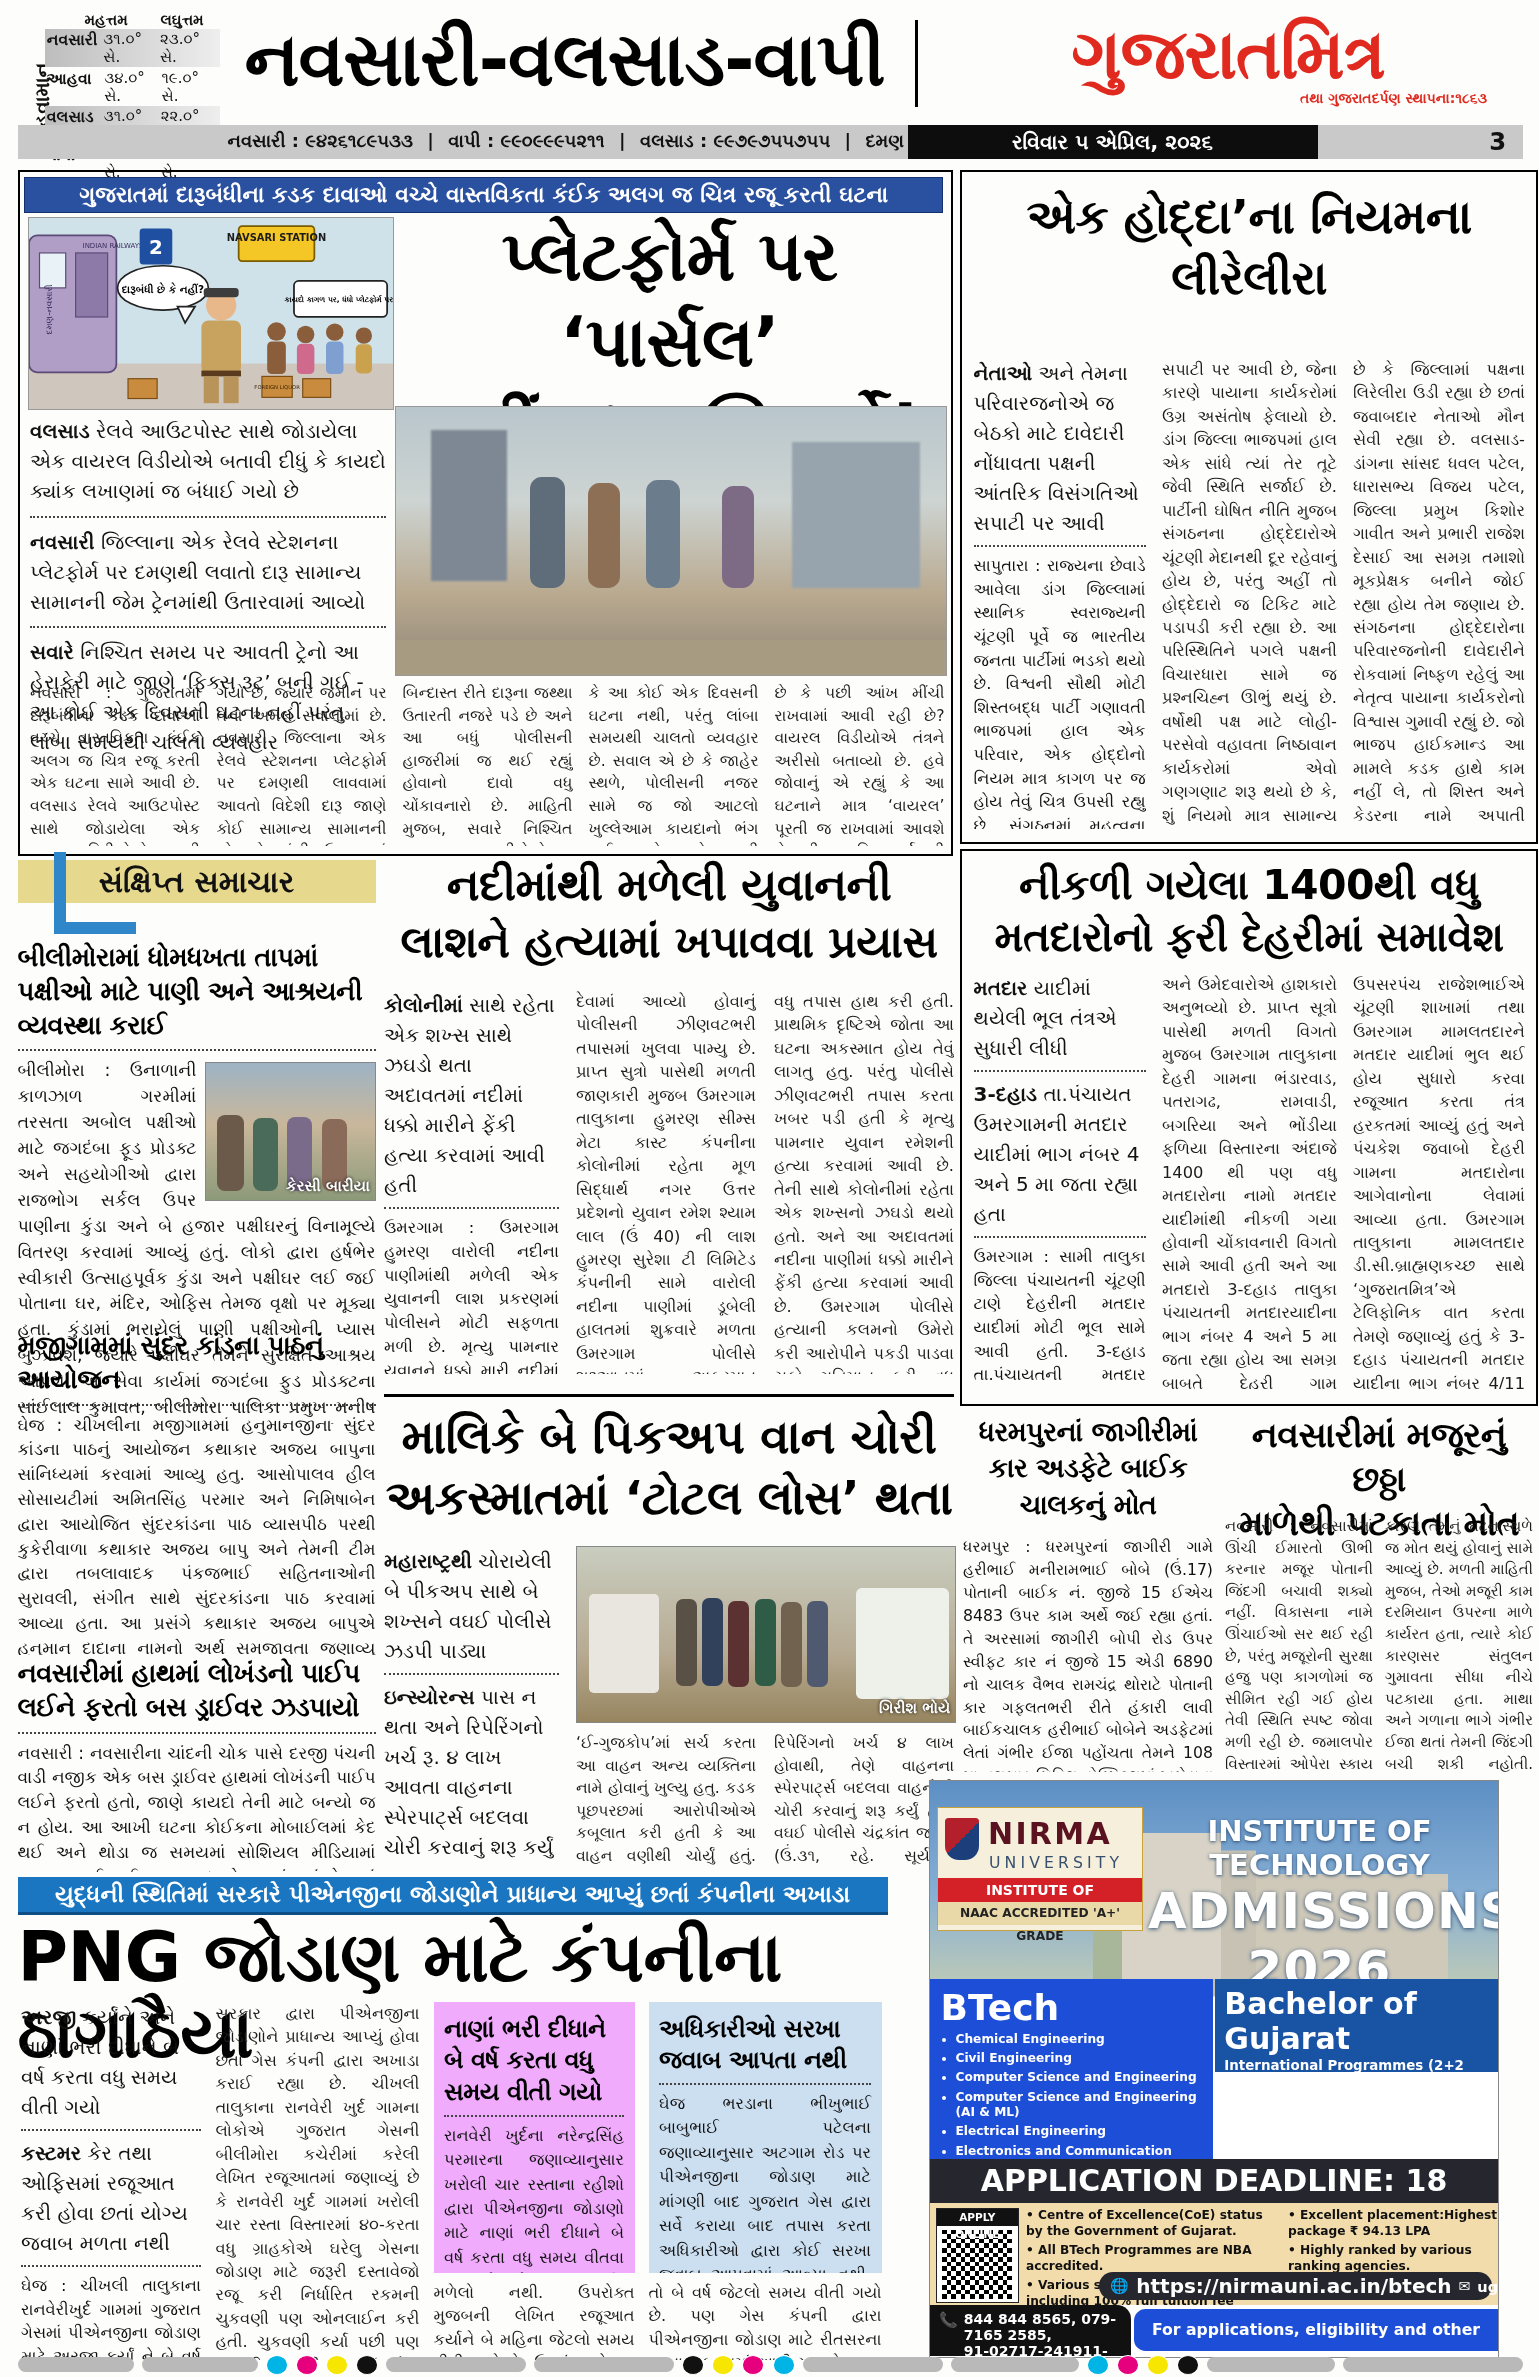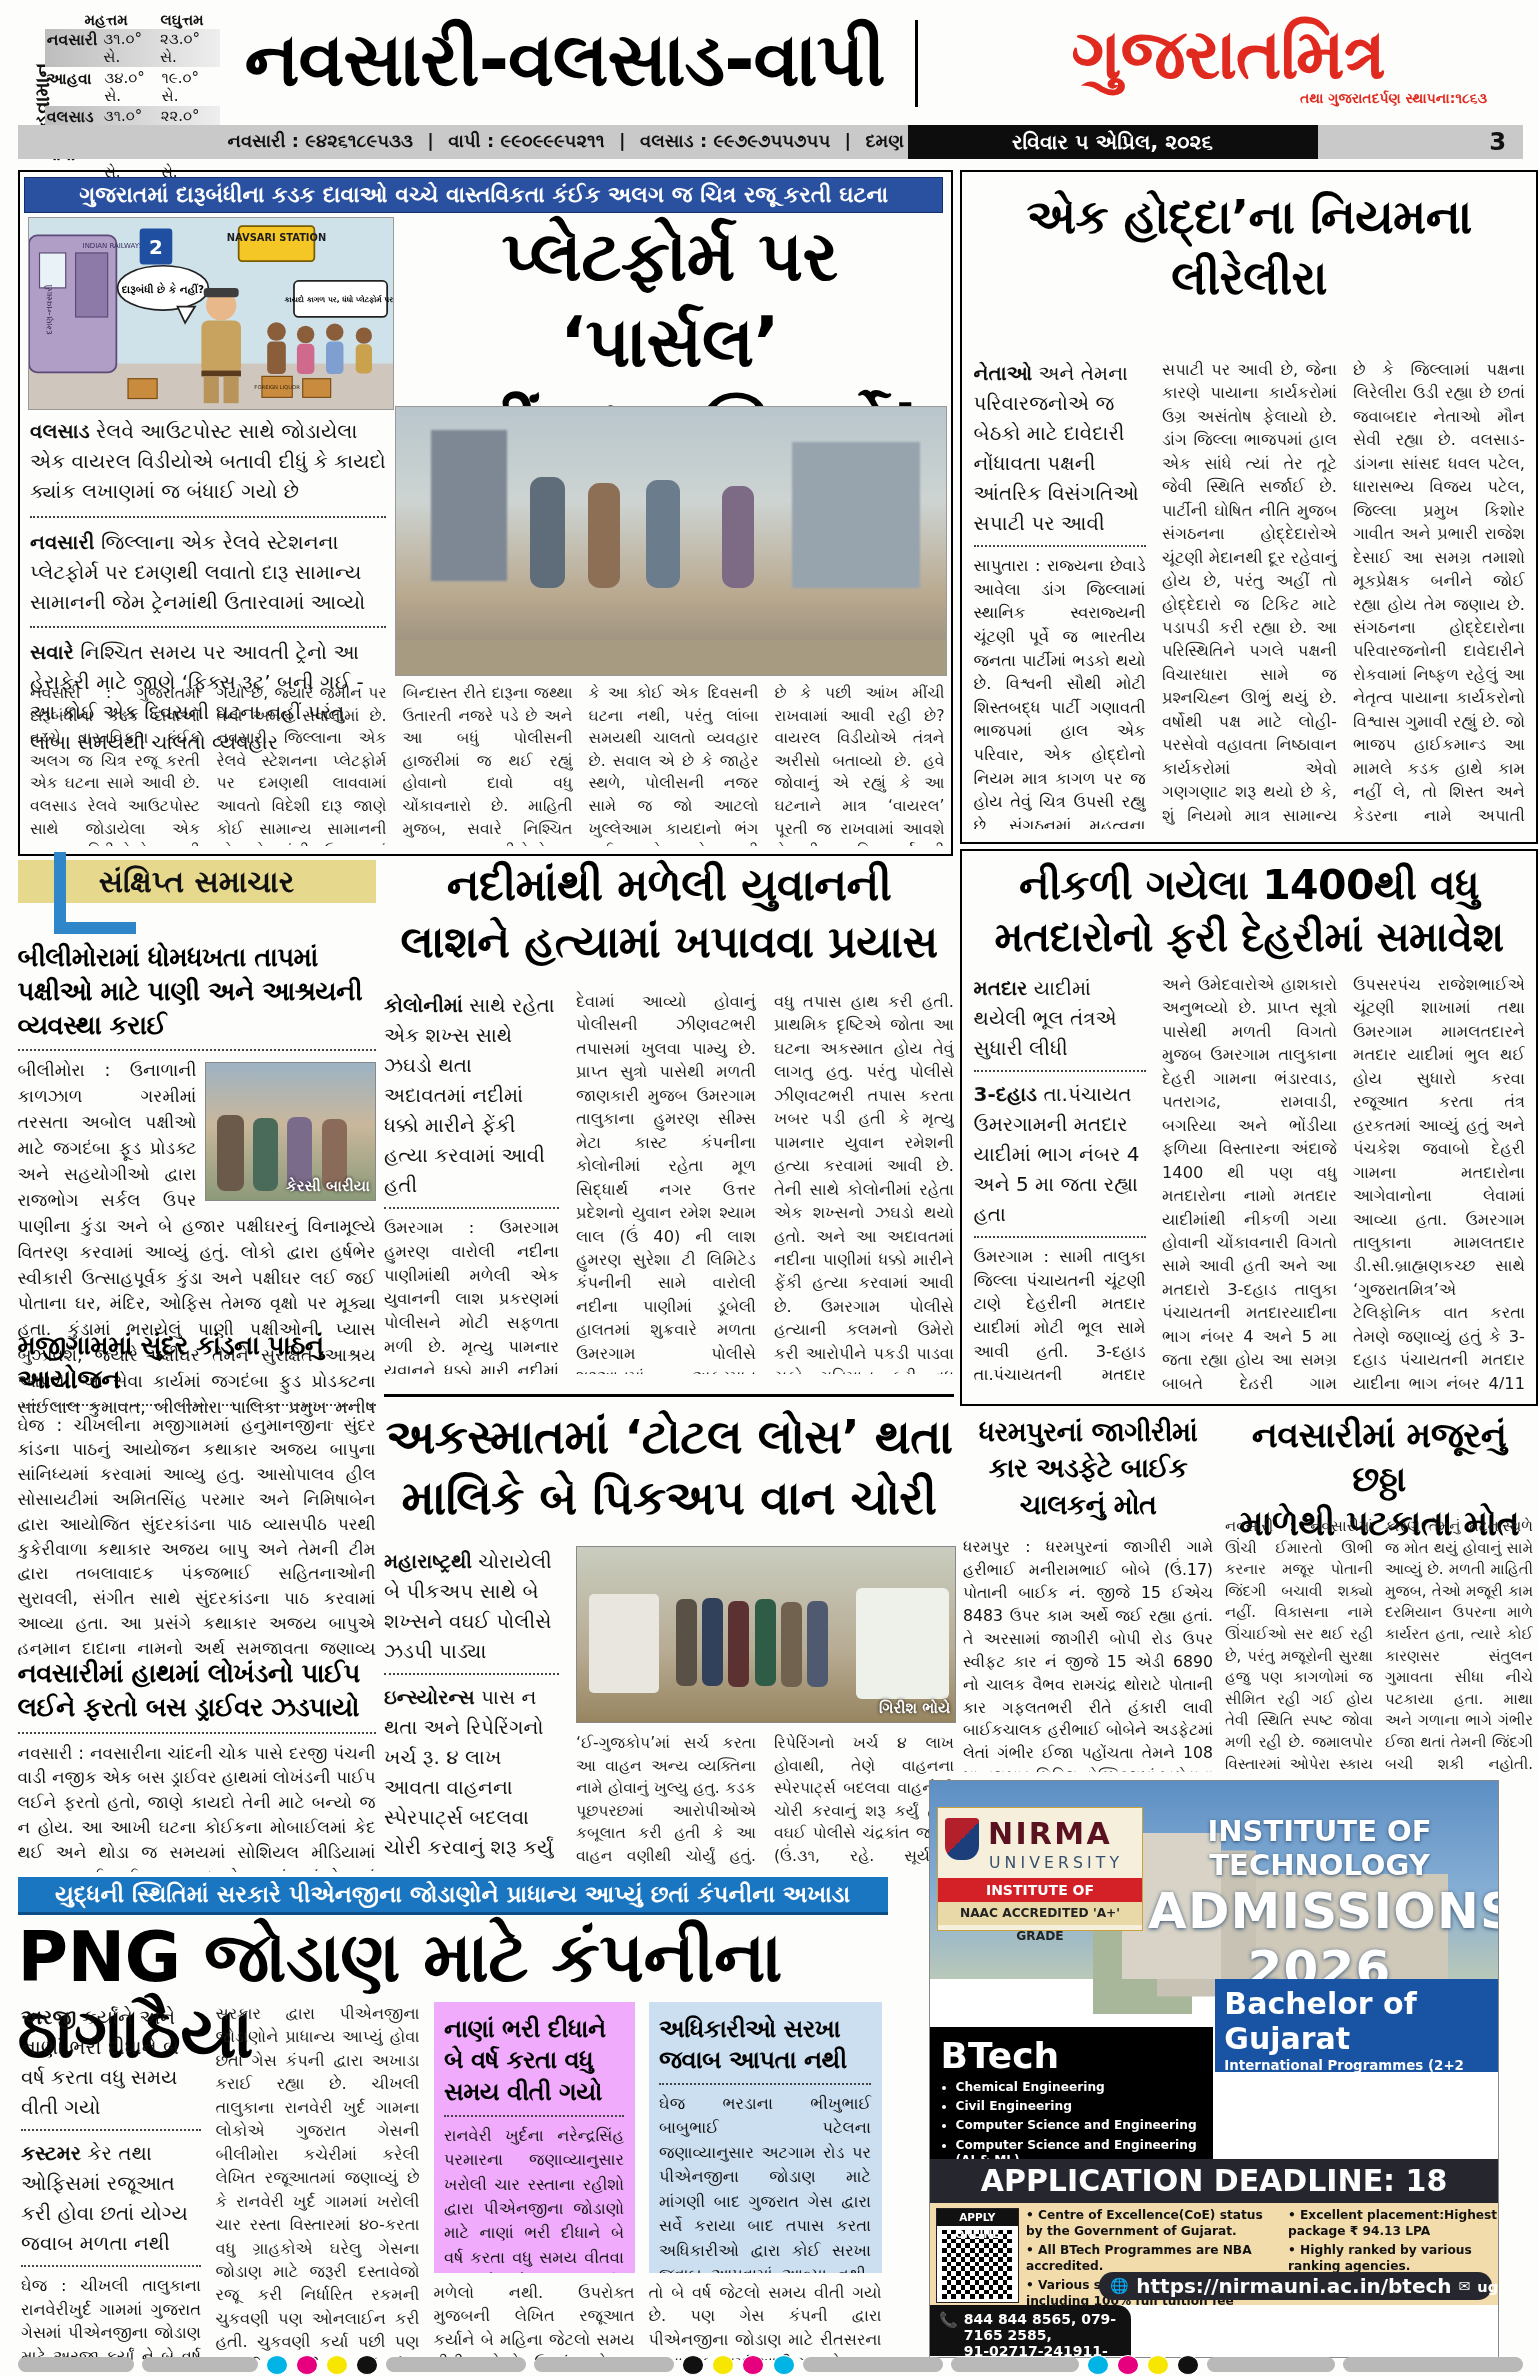--- a/index.html
+++ b/index.html
@@ -17,21 +17,21 @@
   
   .contactbar{background:#c9c9c9;}
   .datebox{background:#0d0d0d;color:#fff;}
   
   .kicker1{background:#2a50a0;border:1.7px solid #15306e;color:#fff;font-weight:bold;display:flex;align-items:center;justify-content:center;}
   .kicker2{background:#1a76c0;border-bottom:3.5px solid #0d4e86;color:#fff;font-weight:bold;display:flex;align-items:center;justify-content:center;}
   .graybox{background:#f0abfc;}
   .bluebox{background:#ccdff1;}
   .briefband{background:#e6d88d;}
   
-  .nirma-red{background:#000000;color:#fff;margin-top:48px;}
+  .nirma-red{background:#1d4ed8;color:#fff;}
   .nirma-blue{background:#1953a4;color:#fff;}
   .nirma-dark{background:#26262e;color:#fff;}
   .nirma-tan{background:#f2dcab;text-decoration:underline;}
   ul.prog{margin:3.5px 0 0 0;padding-left:15px;}
   ul.prog li{margin-bottom:4.1px;font-size:12.2px;font-weight:600;line-height:1.25;}
   .regbar{background:#b9b9b9;border-radius:10.5px;height:15px;}
   .regdot{width:20px;height:17.5px;border-radius:50%;border:1.2px solid #fff;}
   .qr{background:
     repeating-linear-gradient(0deg,#000 0 4.7px,#fff 4.7px 9.3px),
     repeating-linear-gradient(90deg,#000 0 4.7px,#fff 4.7px 9.3px);
@@ -277,22 +277,22 @@
       <div class="jt" style="font-size:16.3px;line-height:1.46;">ઉમરગામ : ઉમરગામ હુમરણ વારોલી નદીના પાણીમાંથી મળેલી એક યુવાનની લાશ પ્રકરણમાં પોલીસને મોટી સફળતા મળી છે. મૃત્યુ પામનાર યુવાનને ધક્કો મારી નદીમાં ફેંકી</div>
     </div>
     <div class="col" style="left:192px;top:134px;width:180px;height:384px;font-size:16.3px;">દેવામાં આવ્યો હોવાનું પોલીસની ઝીણવટભરી તપાસમાં ખુલવા પામ્યુ છે. પ્રાપ્ત સુત્રો પાસેથી મળતી જાણકારી મુજબ ઉમરગામ તાલુકાના હુમરણ સીમ્સ મેટા કાસ્ટ કંપનીના કોલોનીમાં રહેતા મૂળ સિદ્ધાર્થ નગર ઉત્તર પ્રદેશનો યુવાન રમેશ શ્યામ લાલ (ઉં 40) ની લાશ હુમરણ સુરેશા ટી લિમિટેડ કંપનીની સામે વારોલી નદીના પાણીમાં ડૂબેલી હાલતમાં શુક્રવારે મળતા ઉમરગામ પોલીસે શરૂઆતમાં અકસ્માત મોતનો ગુનો નોંધી લાશનુ પીએમ કરાવી ઉમરગામ પોલીસે</div>
     <div class="col" style="left:390px;top:134px;width:180px;height:384px;font-size:16.3px;">વધુ તપાસ હાથ કરી હતી. પ્રાથમિક દૃષ્ટિએ જોતા આ ઘટના અકસ્માત હોય તેવું લાગતુ હતુ. પરંતુ પોલીસે ઝીણવટભરી તપાસ કરતા ખબર પડી હતી કે મૃત્યુ પામનાર યુવાન રમેશની હત્યા કરવામાં આવી છે. તેની સાથે કોલોનીમાં રહેતા એક શખ્સનો ઝઘડો થયો હતો. અને આ અદાવતમાં નદીના પાણીમાં ધક્કો મારીને ફેંકી હત્યા કરવામાં આવી છે. ઉમરગામ પોલીસે હત્યાની કલમનો ઉમેરો કરી આરોપીને પકડી પાડવા ચક્રો ગતિમાન કરી વધુ તપાસ હાથ ધરી છે.</div>
   </div>
 
   <div class="abs" style="left:384px;top:1394px;width:570px;height:2.9px;background:#000;"></div>
 
   <div class="abs" style="left:384px;top:1406px;width:570px;height:460px;">
     <div class="hl ctr">
+      <div style="font-size:47px;line-height:1.3;">માલિકે બે પિકઅપ વાન ચોરી</div>
       <div style="font-size:47px;line-height:1.3;">અકસ્માતમાં ‘ટોટલ લોસ’ થતા</div>
-      <div style="font-size:47px;line-height:1.3;">માલિકે બે પિકઅપ વાન ચોરી</div>
     </div>
     <div class="abs" style="left:0;top:140px;width:175px;height:320px;overflow:hidden;">
       <div class="lead">
         <span class="b">મહારાષ્ટ્રથી</span> <span>ચોરાયેલી બે પીકઅપ સાથે બે શખ્સને વઘઈ પોલીસે ઝડપી પાડ્યા</span>
       </div>
       <div class="dot"></div>
       <div class="lead">
         <span class="b">ઇન્સ્યોરન્સ</span> <span>પાસ ન થતા અને રિપેરિંગનો ખર્ચ રૂ. ૪ લાખ આવતા વાહનના સ્પેરપાર્ટ્સ બદલવા ચોરી કરવાનું શરૂ કર્યું</span>
       </div>
 

